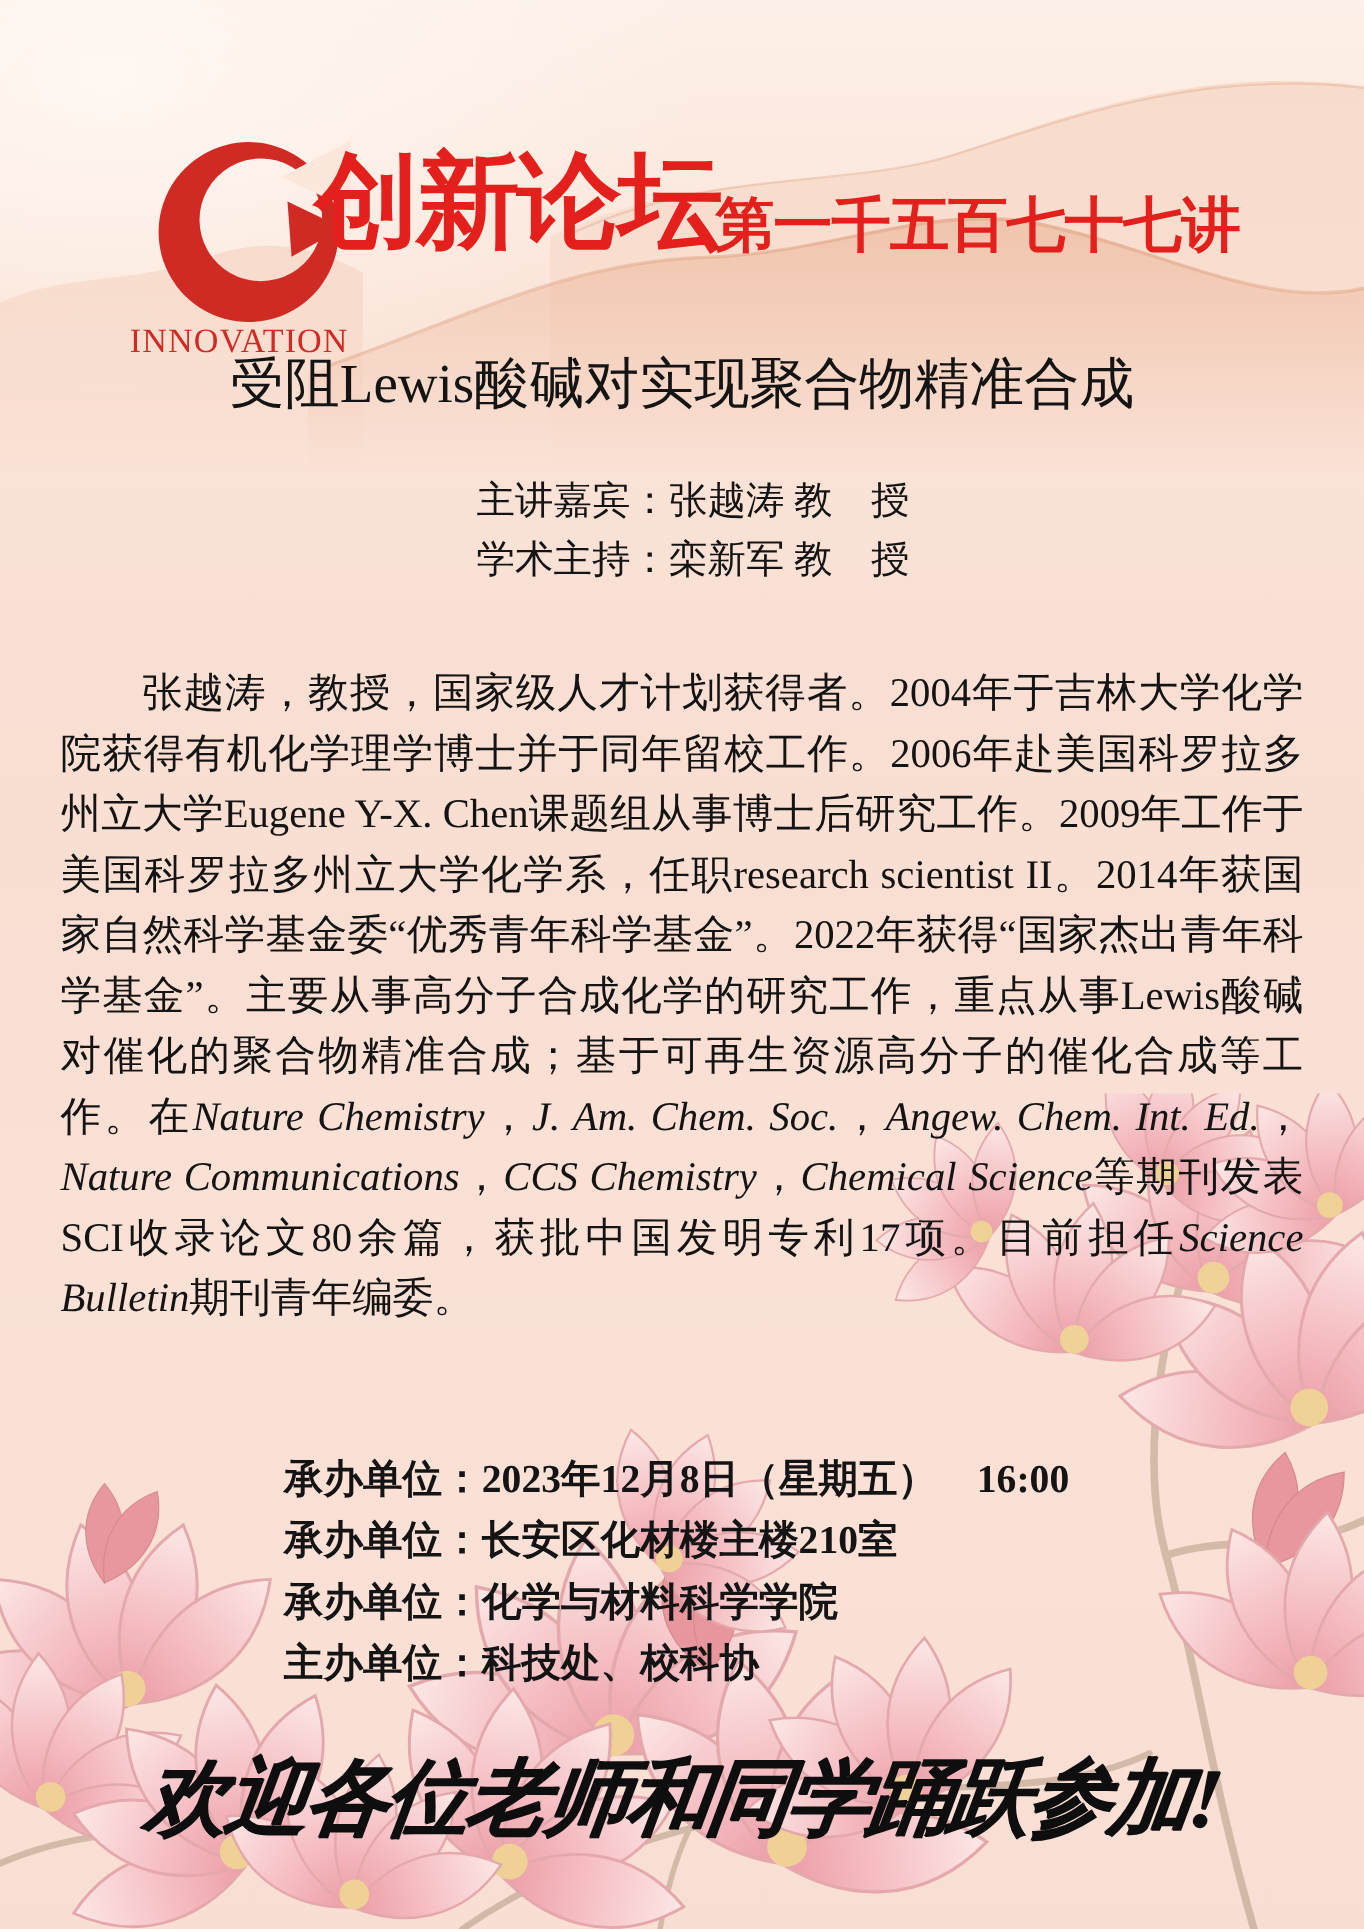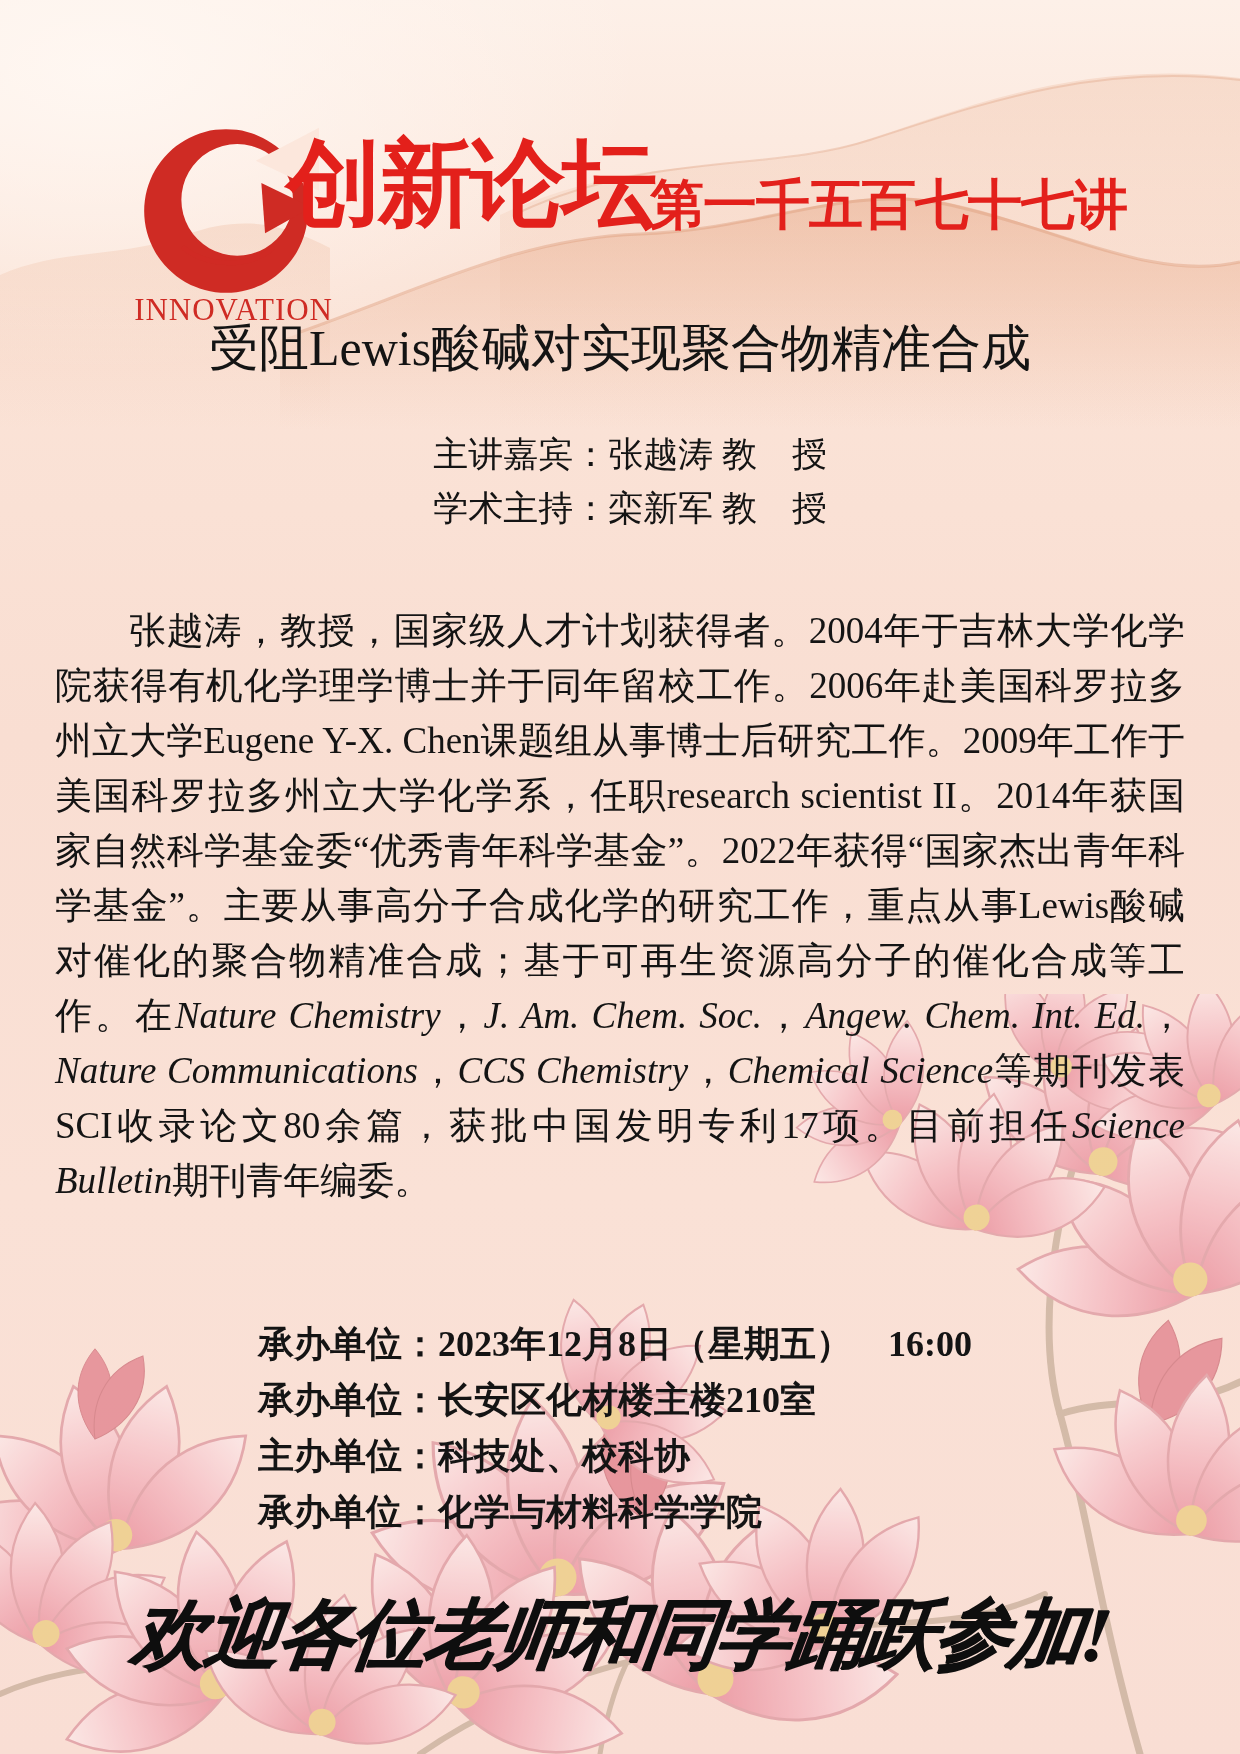--- a/index.html
+++ b/index.html
@@ -14,21 +14,21 @@
     background:
       radial-gradient(900px 500px at 8% 4%, rgba(255,248,243,.9) 0%, rgba(255,248,243,0) 60%),
       linear-gradient(180deg,#fdf0e8 0%,#fbe4d8 16%,#f9ded2 42%,#fae1d6 68%,#f9ded4 100%);
   }
   svg{display:block;}
   .mountains{position:absolute;top:0;left:0;width:1240px;height:430px;pointer-events:none;}
   .flowers{position:absolute;left:0;bottom:0;width:1240px;height:760px;pointer-events:none;opacity:.62;}
 
   .logo{position:absolute;left:118px;top:118px;width:215px;}
   .logo-mark{width:186px;height:186px;margin:0 auto;color:var(--logo_red);}
-  .logo-label{margin-top:-12px;text-align:right;font-size:31px;letter-spacing:1px;color:var(--logo_red);font-family:"Liberation Serif",serif;}
+  .logo-label{margin-top:-12px;text-align:left;font-size:31px;letter-spacing:1px;color:var(--logo_red);font-family:"Liberation Serif",serif;}
 
   .forum-title{
     position:absolute;left:286px;top:134px;font-family:"Liberation Sans",sans-serif;
     font-weight:900;font-size:95px;line-height:1.05;color:var(--brand_red);letter-spacing:-3px;
   }
   .lecture-number{
     position:absolute;left:650px;top:178px;font-family:"Liberation Serif",serif;
     font-weight:900;font-size:54px;line-height:1;color:var(--brand_red);letter-spacing:-1px;
   }
 
@@ -152,19 +152,19 @@
       <div><span>主讲嘉宾：</span><span>张越涛 教　授</span></div>
       <div><span>学术主持：</span><span>栾新军 教　授</span></div>
     </div>
   </div>
 
   <p class="bio"><span>张越涛，教授，国家级人才计划获得者。2004年于吉林大学化学院获得有机化学理学博士并于同年留校工作。2006年赴美国科罗拉多州立大学Eugene Y-X. Chen课题组从事博士后研究工作。2009年工作于美国科罗拉多州立大学化学系，任职research scientist II。2014年获国家自然科学基金委“优秀青年科学基金”。2022年获得“国家杰出青年科学基金”。主要从事高分子合成化学的研究工作，重点从事Lewis酸碱对催化的聚合物精准合成；基于可再生资源高分子的催化合成等工作。在</span><span class="it">Nature Chemistry</span><span>，</span><span class="it">J. Am. Chem. Soc.</span><span>，</span><span class="it">Angew. Chem. Int. Ed.</span><span>，</span><span class="it">Nature Communications</span><span>，</span><span class="it">CCS Chemistry</span><span>，</span><span class="it">Chemical Science</span><span>等期刊发表SCI收录论文80余篇，获批中国发明专利17项。目前担任</span><span class="it">Science Bulletin</span><span>期刊青年编委。</span></p>
 
   <div class="details">
     <div class="details-row"><span>承办单位：</span><span>2023年12月8日（星期五）　16:00</span></div>
     <div class="details-row"><span>承办单位：</span><span>长安区化材楼主楼210室</span></div>
+    <div class="details-row"><span>承办单位：</span><span>化学与材料科学学院</span></div>
     <div class="details-row"><span>主办单位：</span><span>科技处、校科协</span></div>
-    <div class="details-row"><span>承办单位：</span><span>化学与材料科学学院</span></div>
   </div>
 
   <div class="welcome"><span>欢迎各位老师和同学踊跃参加!</span></div>
 
 </div>
 
 </body></html>

